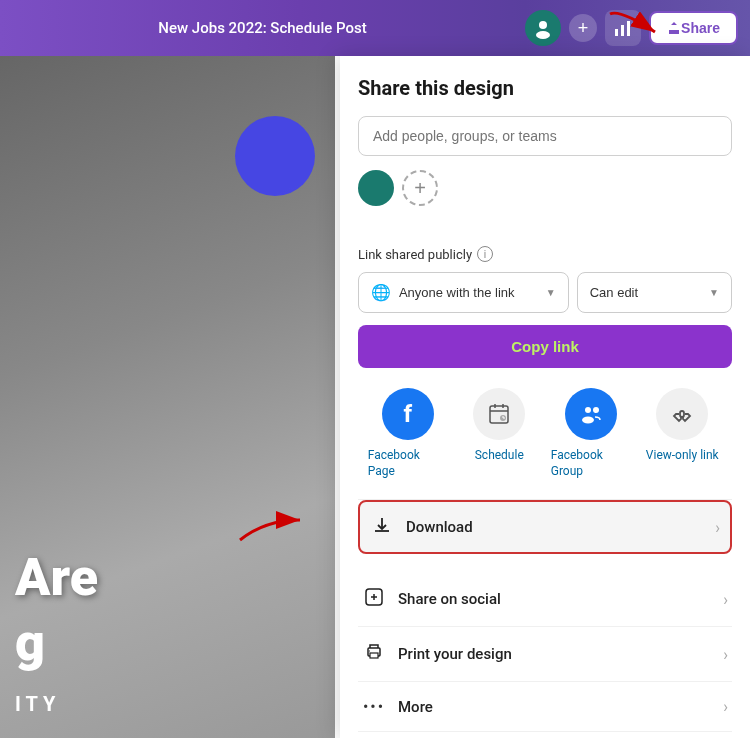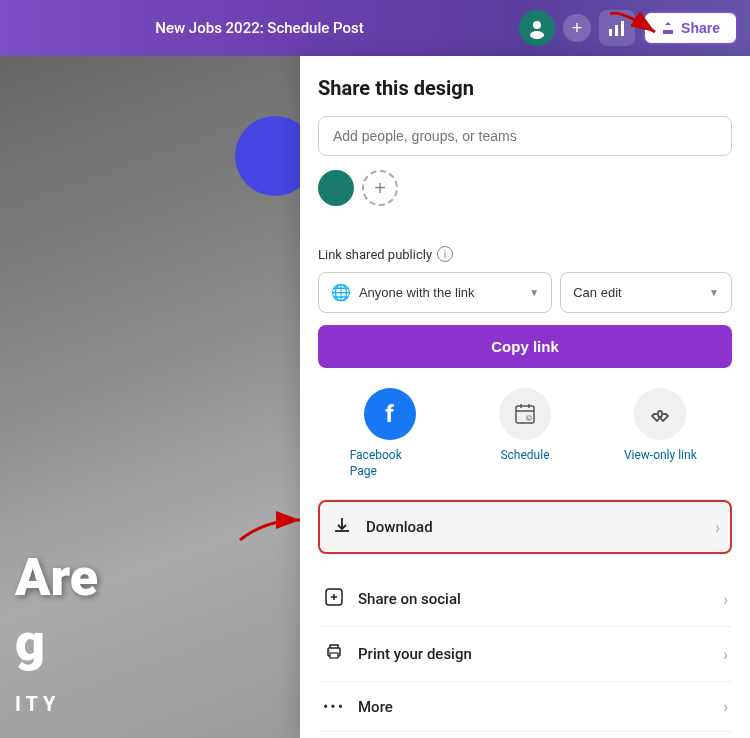--- a/index.html
+++ b/index.html
@@ -80,21 +80,20 @@
       background: white;
       border: 2px solid #7c4fc4;
       border-radius: 8px;
       padding: 7px 16px;
       color: #7c4fc4;
       font-size: 14px;
       font-weight: 600;
       cursor: pointer;
       display: flex;
       align-items: center;
-      gap: 6px;
     }
 
     
     .canvas-content {
       position: absolute;
       top: 56px;
       left: 0;
       width: 335px;
       height: 682px;
       overflow: hidden;
@@ -117,21 +116,21 @@
       border-radius: 50%;
       background: #4040ee;
       opacity: 0.9;
     }
 
     
     .share-panel {
       position: absolute;
       top: 56px;
       right: 0;
-      width: 450px;
+      width: 410px;
       height: 682px;
       background: white;
       box-shadow: -4px 0 20px rgba(0,0,0,0.15);
       z-index: 20;
       overflow-y: auto;
     }
 
     .share-panel-inner {
       padding: 20px 18px;
     }
@@ -241,21 +240,21 @@
       color: #888;
       font-size: 10px;
     }
 
     .copy-link-btn {
       width: 100%;
       background: #8b33cc;
       border: none;
       border-radius: 8px;
       padding: 13px;
-      color: #ffffff;
+      color: #bef264;
       font-size: 15px;
       font-weight: 600;
       cursor: pointer;
       margin-bottom: 20px;
     }
 
     
     .share-options-grid {
       display: flex;
       justify-content: space-around;
@@ -487,20 +486,31 @@
             <line x1="8" y1="2" x2="8" y2="6" stroke="#555" stroke-width="1.5"></line>
             <line x1="16" y1="2" x2="16" y2="6" stroke="#555" stroke-width="1.5"></line>
             <circle cx="16" cy="16" r="3" fill="#aaa"></circle>
             <line x1="16" y1="14" x2="16" y2="16" stroke="white" stroke-width="1"></line>
             <line x1="16" y1="16" x2="18" y2="16" stroke="white" stroke-width="1"></line>
           </svg>
         </div>
         <span class="share-option-label">Schedule</span>
       </div>
       <div class="share-option-item">
+        <div class="fbgroup-icon">
+          <svg width="26" height="26" viewBox="0 0 26 26" fill="white">
+            <circle cx="10" cy="9" r="3"></circle>
+            <circle cx="18" cy="9" r="3"></circle>
+            <ellipse cx="10" cy="19" rx="6" ry="3.5"></ellipse>
+            <path d="M17 16 Q22 16 22 19" stroke="white" stroke-width="1.5" fill="none"></path>
+          </svg>
+        </div>
+        <span class="share-option-label">Facebook Group</span>
+      </div>
+      <div class="share-option-item">
         <div class="viewlink-icon">
           <svg width="24" height="24" viewBox="0 0 24 24" fill="none" stroke="#555" stroke-width="1.8">
             <path d="M10 13a2 2 0 0 0 4 0v-2a2 2 0 0 0-4 0v2z"></path>
             <path d="M15 12h3l2 2-5 5-2-2v-3"></path>
             <path d="M9 12H6L4 14l5 5 2-2V14"></path>
           </svg>
         </div>
         <span class="share-option-label">View-only link</span>
       </div>
     </div>

